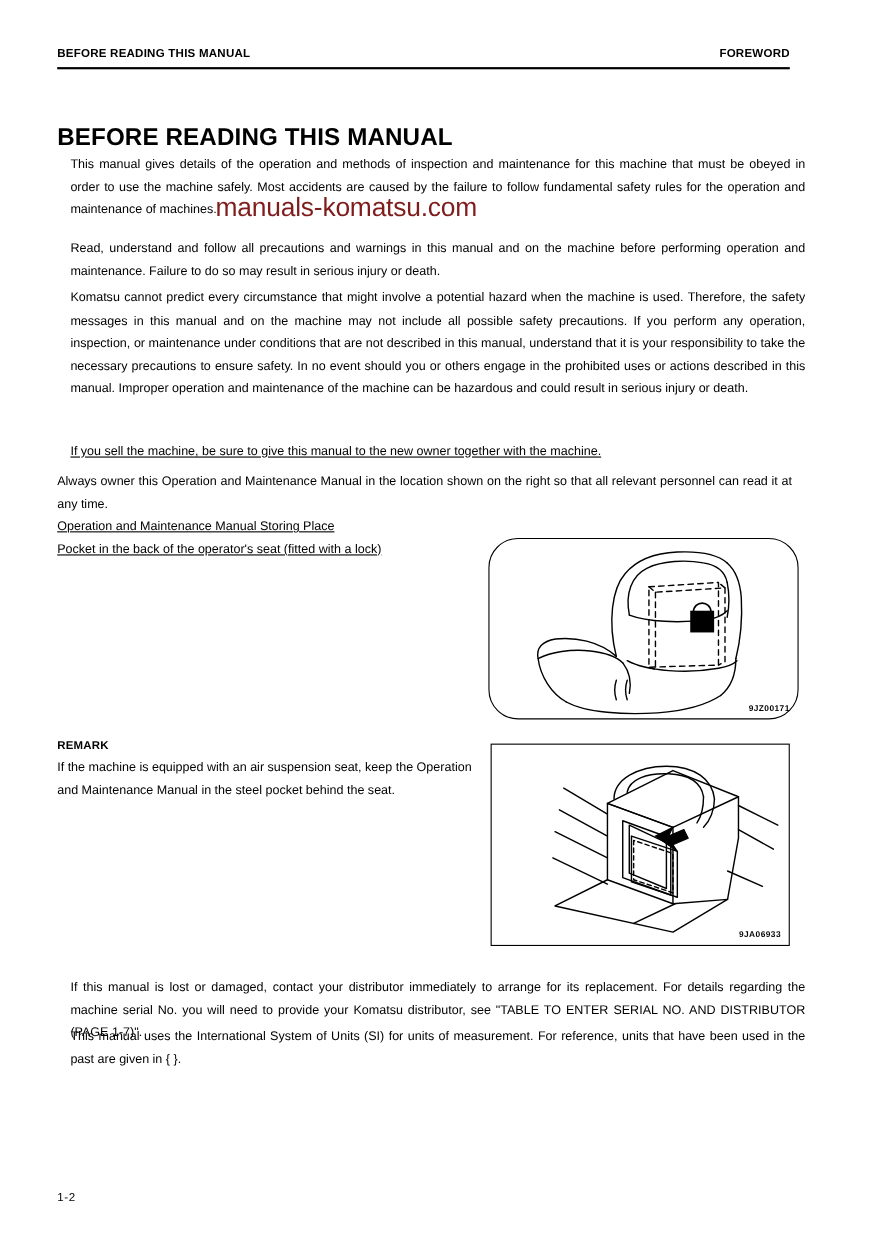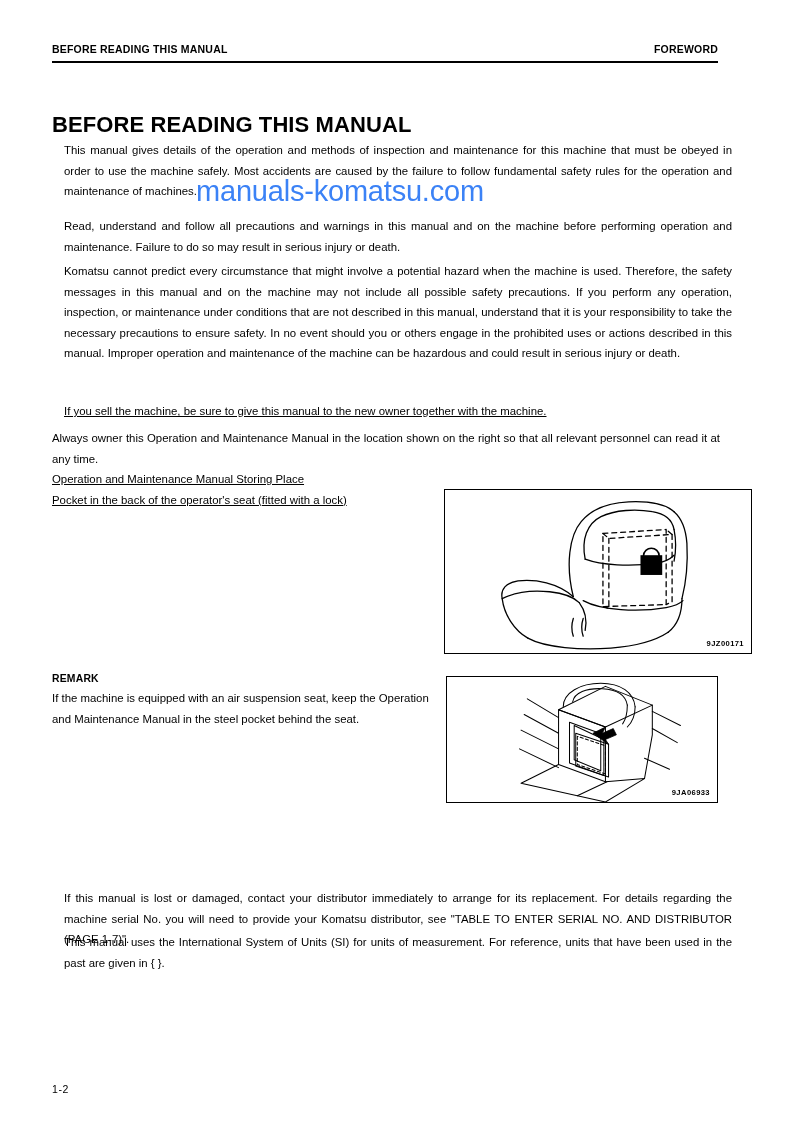--- a/index.html
+++ b/index.html
@@ -75,23 +75,23 @@
   .p-read    { top: 204px; }
   .p-predict { top: 249px; }
   .p-sell    { top: 389px; }
   .p-always  { top: 428px; }
 
   
   .watermark {
     position: absolute;
     left: 196px;
     top: 177px;
-    font-size: 29px;
-    line-height: 1;
-    color: #3b82f6;
+    font-size: 24px;
+    line-height: 1;
+    color: #7f1d1d;
     letter-spacing: -0.2px;
     white-space: nowrap;
   }
 
   
   .remark-block {
     position: absolute;
     left: 52px;
     top: 672px;
     width: 378px;
@@ -110,28 +110,29 @@
   
   .figure {
     position: absolute;
     border: 1.6px solid #000000;
     background: #ffffff;
     box-sizing: border-box;
   }
   .fig-seat {
     left: 444px;
     top: 489px;
-    width: 308px;
+    width: 282px;
     height: 165px;
+    border-radius: 27px;
   }
   .fig-pocket {
     left: 446px;
     top: 676px;
     width: 272px;
-    height: 127px;
+    height: 184px;
   }
   .figure svg {
     display: block;
     width: 100%;
     height: 100%;
   }
   .fig-code {
     position: absolute;
     right: 7px;
     bottom: 5px;

